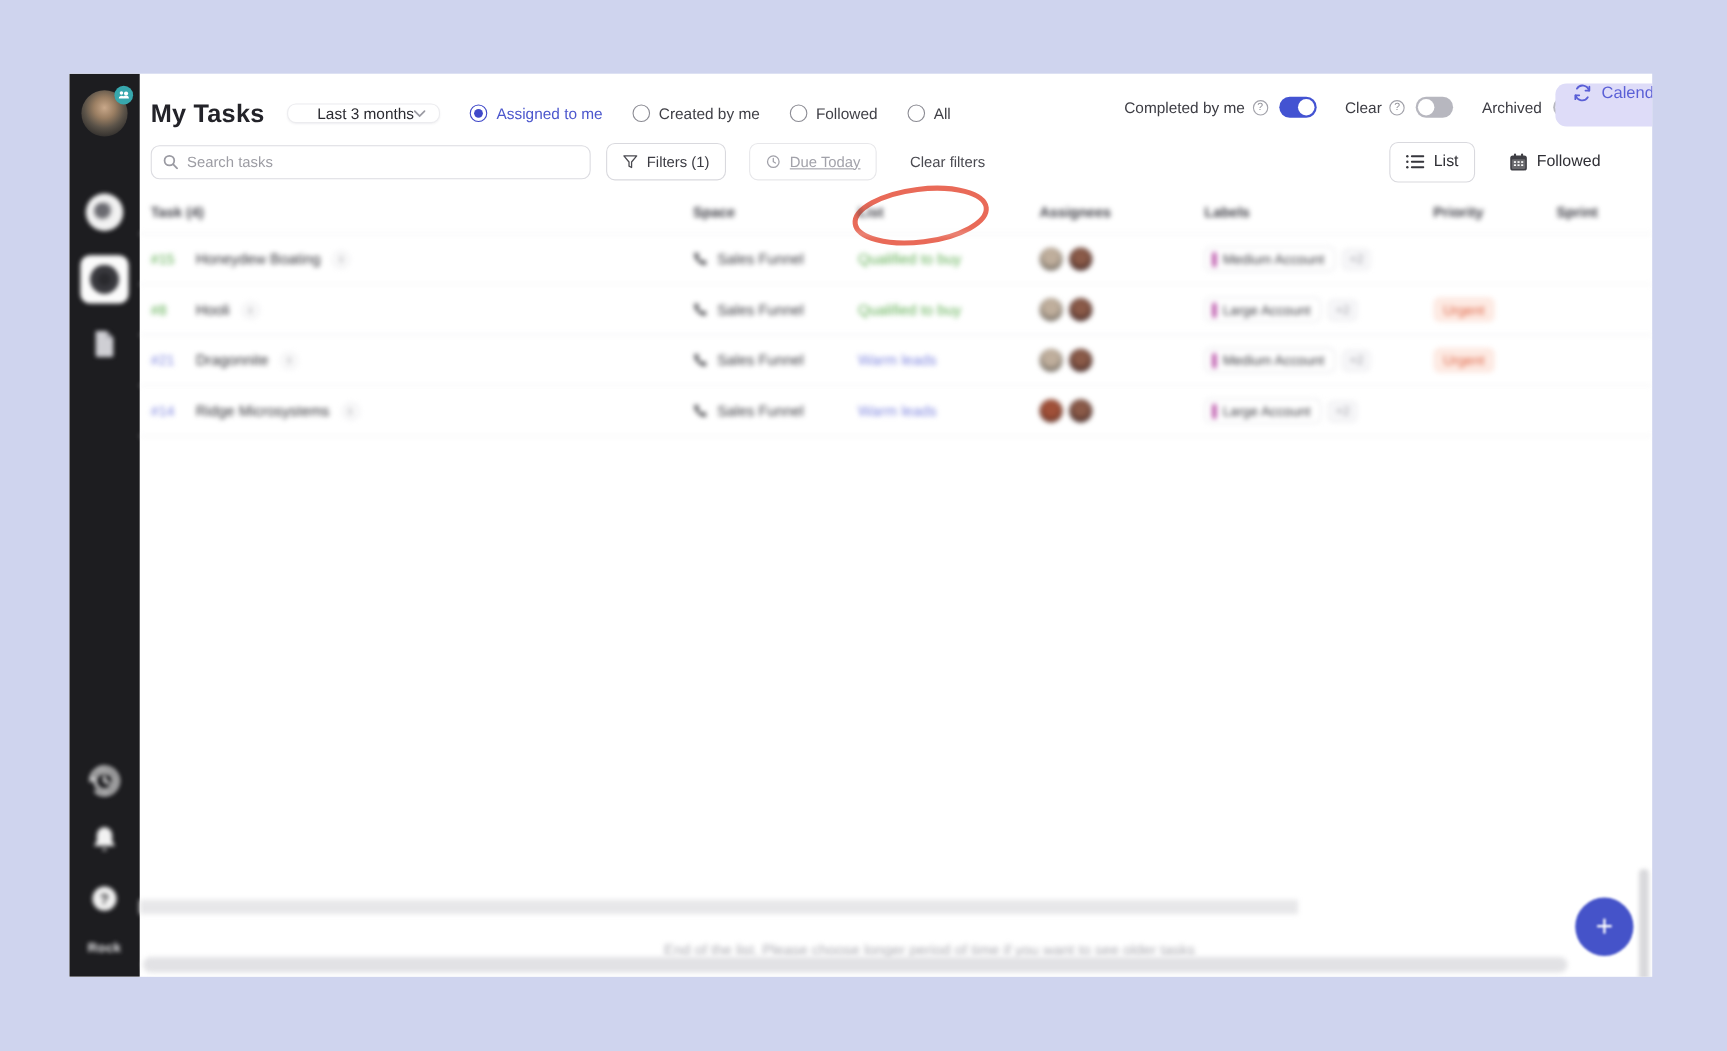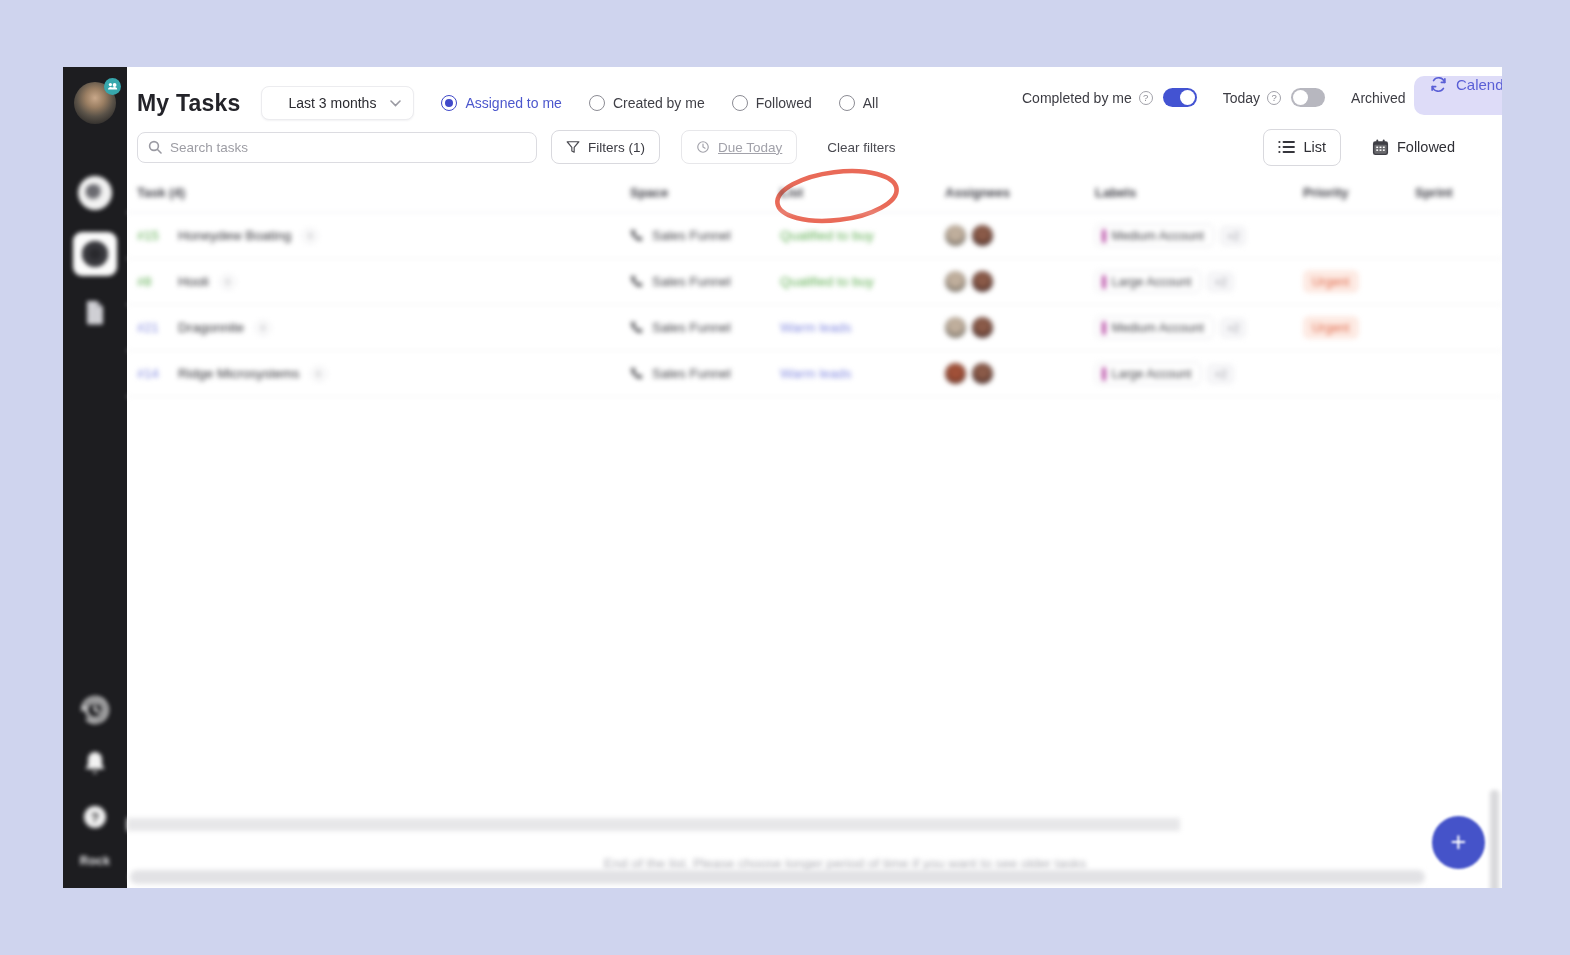--- a/index.html
+++ b/index.html
@@ -28,21 +28,21 @@
   .side-bottom { position:absolute; bottom:0; left:0; width:100%; display:flex; flex-direction:column; align-items:center; filter:blur(2px); }
   .help-circle { width:22px; height:22px; border-radius:50%; background:#f0f0f0; color:#232326;
     font-size:13px; font-weight:bold; display:flex; align-items:center; justify-content:center; margin-top:28px; }
   .brand { color:#e8e8ea; font-size:12px; font-weight:bold; margin:26px 0 20px 0; letter-spacing:.3px; }
 
   
   .content { flex:1; position:relative; display:flex; flex-direction:column; }
 
   .topbar { position:relative; height:56px; display:flex; align-items:center; padding:16px 0 0 10px; flex:0 0 auto; }
   .page-title { font-size:23px; font-weight:bold; color:#232329; letter-spacing:.2px; }
-  .period-btn { margin-left:21px; height:34px; display:flex; align-items:center; gap:14px; padding:0 12px 0 26px;
+  .period-btn { margin-left:21px; height:18px; display:flex; align-items:center; gap:0; padding:0 12px 0 26px;
     background:#fff; border:1px solid #ececef; border-radius:8px; box-shadow:0 1px 2px rgba(40,40,60,.06);
     font-size:14px; color:#2b2b31; cursor:pointer; }
   .radios { display:flex; align-items:center; gap:27px; margin-left:27px; }
   .radio-item { display:flex; align-items:flex-end; gap:8px; font-size:14px; color:#3f3f46; cursor:pointer; }
   .radio-dot { width:16px; height:16px; border-radius:50%; border:1.5px solid #8c8c94; background:#fff; position:relative; flex:0 0 16px; }
   .radio-item.selected { color:#4c57cd; font-weight:500; }
   .radio-item.selected .radio-dot { border-color:#4049c9; }
   .radio-item.selected .radio-dot::after { content:""; position:absolute; left:2.5px; top:2.5px; width:8px; height:8px;
     border-radius:50%; background:#4049c9; }
 
@@ -187,21 +187,21 @@
           <span class="radio-dot"></span>
           <span>All</span>
         </div>
       </div>
 
       <div class="toggles">
         <span class="toggle-label">Completed by me</span>
         <span class="help-q">?</span>
         <span class="switch on"></span>
         <span class="tgl-gap"></span>
-        <span class="toggle-label">Today</span>
+        <span class="toggle-label">Clear</span>
         <span class="help-q">?</span>
         <span class="switch"></span>
         <span class="tgl-gap"></span>
         <span class="toggle-label">Archived</span>
         <span class="switch"></span>
       </div>
 
       <div class="cal-sync-btn">
         <svg width="17" height="17" viewBox="0 0 24 24" fill="none" stroke="#5a5fd6" stroke-width="2.3" stroke-linecap="round" stroke-linejoin="round">
           <path d="M21 4 v5 h-5"></path>

